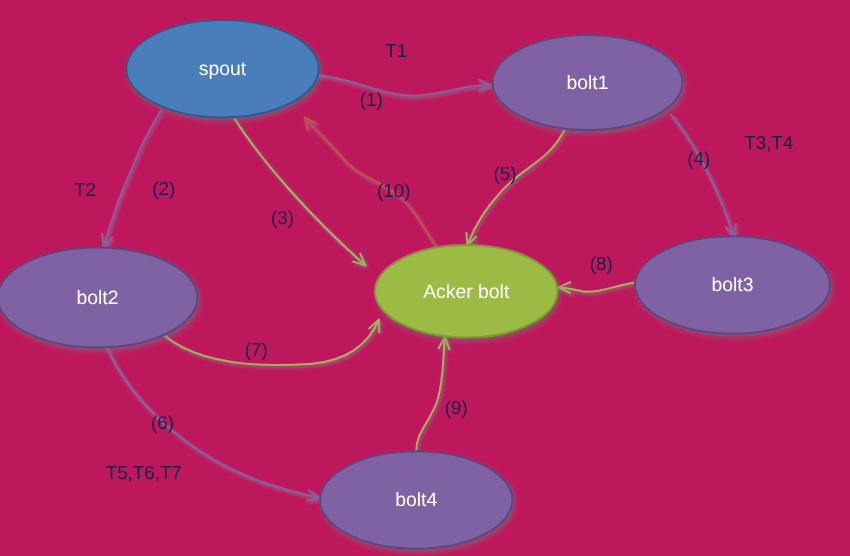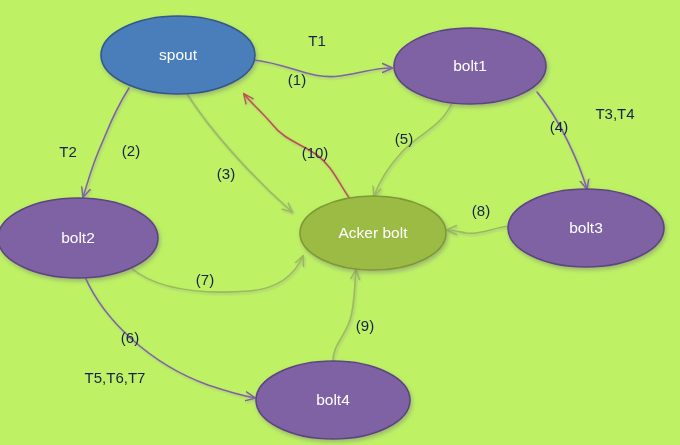--- a/index.html
+++ b/index.html
@@ -7,21 +7,21 @@
     padding: 0;
     background: #ffffff;
   }
   body {
     font-family: "Liberation Sans", sans-serif;
   }
   #stage {
     position: relative;
     width: 680px;
     height: 445px;
-    background: #bef264;
+    background: #be185d;
     overflow: hidden;
   }
   #graph-svg {
     position: absolute;
     left: 0;
     top: 0;
     width: 680px;
     height: 445px;
   }
   .node-label {

